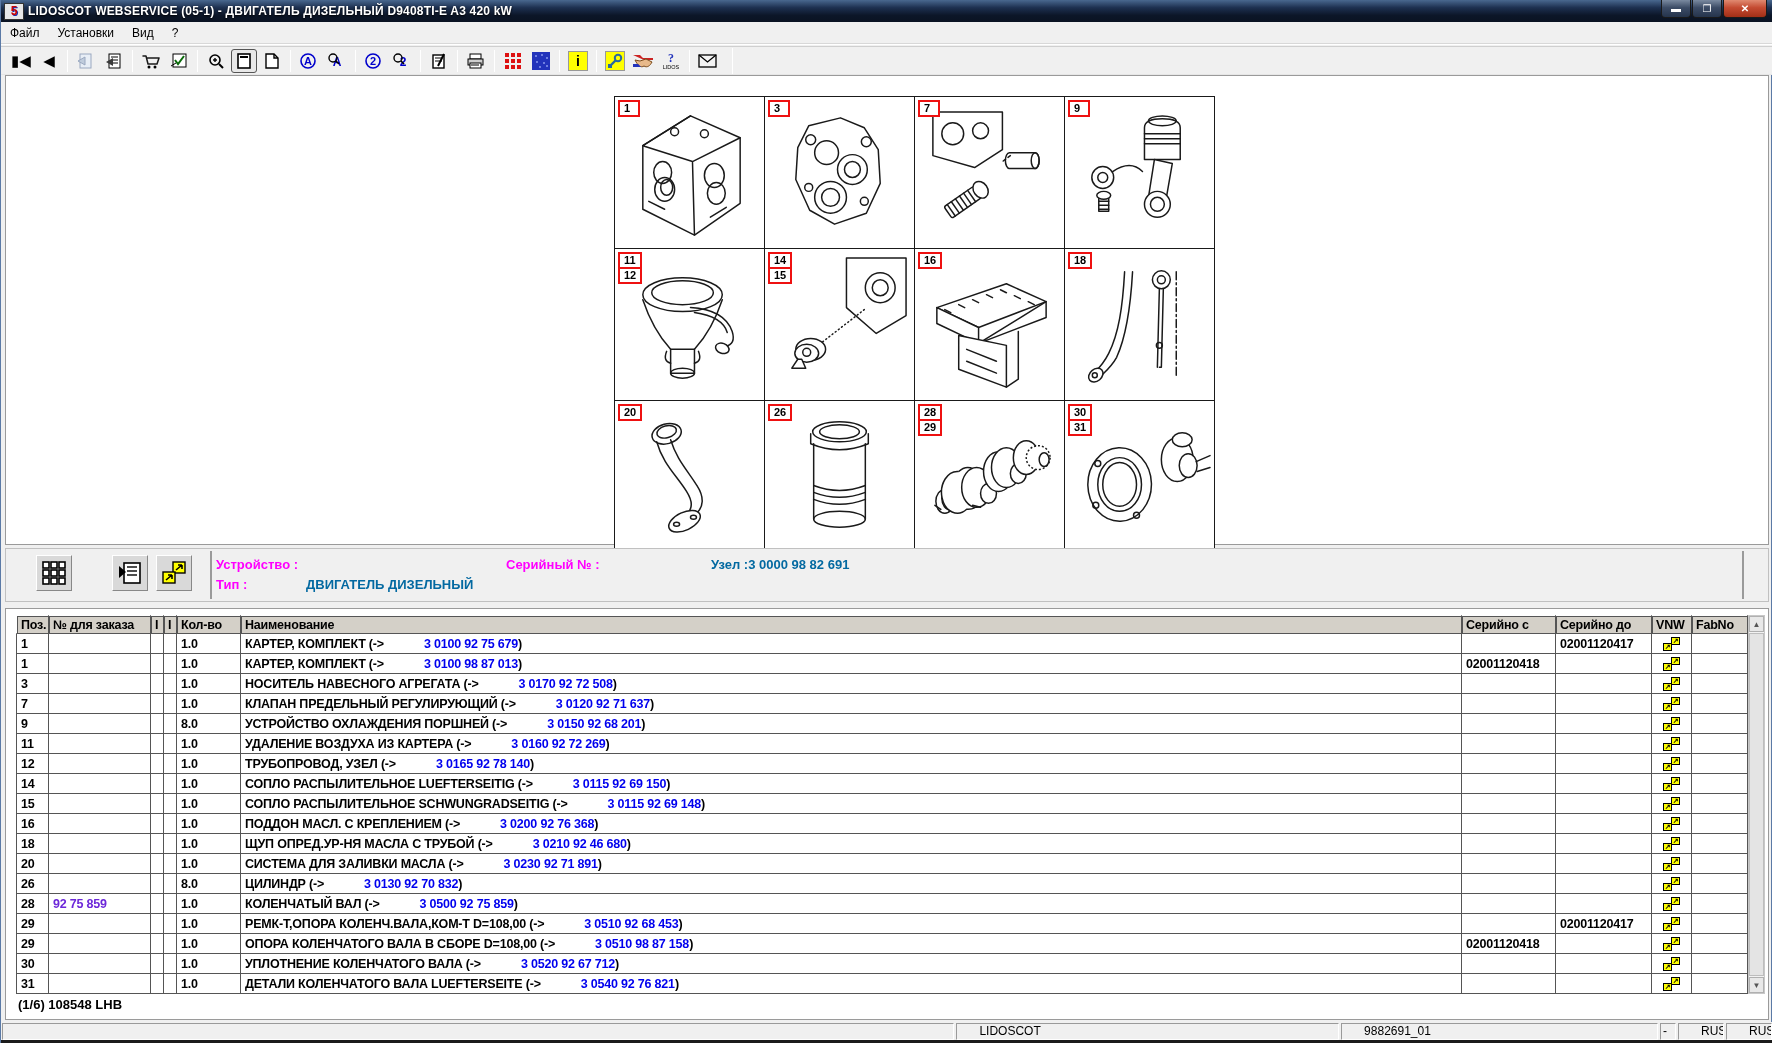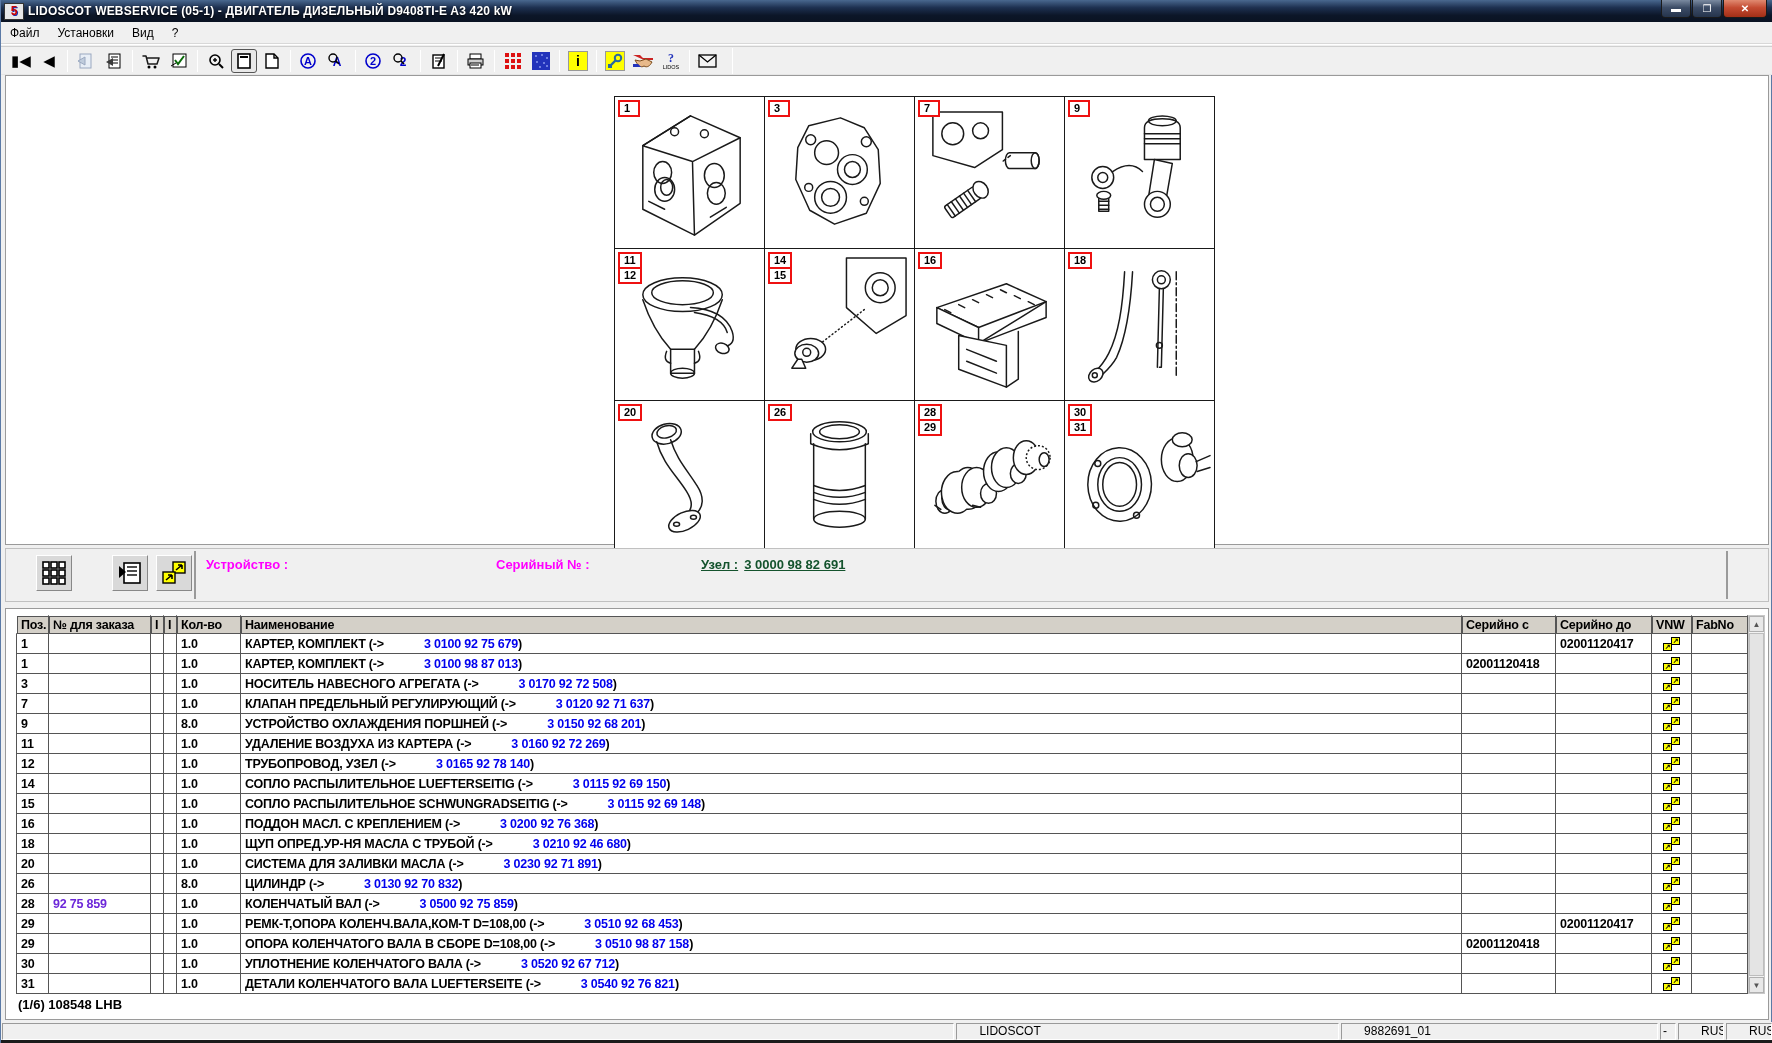--- a/index.html
+++ b/index.html
@@ -51,25 +51,25 @@
   .dlabel div + div { border-top:2px solid #ee1111; margin:0 -4px; padding:0 4px; }
   .dart { position:absolute; inset:0; }
   .dart svg { width:100%; height:100%; }
 
   
   .infoband { position:absolute; left:4px; top:548px; width:1764px; height:54px; background:#f0f0f0;
     border:1px solid #c0c0c0; }
   .info-icons { position:absolute; left:30px; top:6px; display:flex; align-items:center; gap:8px; }
   .ibtn { width:36px; height:36px; background:#d9d9d9; border:1px solid #888; border-top-color:#fff; border-left-color:#fff;
     display:flex; align-items:center; justify-content:center; cursor:default; }
-  .info-main { position:absolute; left:188px; top:2px; width:1534px; height:48px; background:#f0f0f0;
-    border-left:2px solid #9a9a9a; border-right:2px solid #9a9a9a; padding:3px 10px; font-size:13px; }
+  .info-main { position:absolute; left:204px; top:2px; width:1534px; height:48px; background:#f0f0f0;
+    border-left:2px solid #9a9a9a; border-right:2px solid #9a9a9a; padding:3px 4px; font-size:13px; }
   .info-row { display:flex; height:20px; align-items:center; }
   .lbl-magenta { color:#ff00ff; font-weight:bold; }
-  .lbl-black { color:#14532d; font-weight:bold;text-decoration:underline; }
+  .lbl-black { color:#0369a1; font-weight:bold; }
 
   
   .tablepanel { position:absolute; left:4px; top:608px; width:1764px; height:412px; background:#ffffff;
     border:1px solid #9a9a9a; }
   table.parts { border-collapse:collapse; table-layout:fixed; position:absolute; left:10px; top:6px; width:1731px;
     font-size:12.5px; font-weight:bold; letter-spacing:-0.2px;padding-left:16px; }
   table.parts col.c-pos{width:32px} col.c-order{width:102px} col.c-i1{width:13px} col.c-i2{width:13px}
   col.c-qty{width:64px} col.c-name{width:1221px} col.c-sfrom{width:94px} col.c-sto{width:96px}
   col.c-vnw{width:40px} col.c-fab{width:56px}
   table.parts th { background:#d4d0c8; border:1px solid #808080; border-top-color:#fff; border-left-color:#fff;
@@ -532,21 +532,25 @@
             <rect x="2" y="12" width="12" height="11" fill="#ffff00" stroke="#000" stroke-width="1.4"></rect>
             <path d="M5 20 L11 15 M11 15 H7 M11 15 V19" stroke="#000" stroke-width="1.6" fill="none"></path>
           </svg>
       </div>
     </div>
     <div class="info-main">
       <div class="info-row">
         <span class="lbl-magenta" style="width:290px">Устройство :</span>
         <span class="lbl-magenta" style="width:140px">Серийный № :</span>
         <span class="lbl-black" style="margin-left:65px">Узел :</span>
-        <span class="lbl-black" style="margin-left:6px">3 0000 98 82 691</span>
+        <span class="lbl-black" style="">3 0000 98 82 691</span>
+      </div>
+      <div class="info-row">
+        <span class="lbl-magenta" style="width:90px">Тип :</span>
+        <span class="lbl-black">ДВИГАТЕЛЬ ДИЗЕЛЬНЫЙ</span>
       </div>
     </div>
   </div>
 
   <div class="tablepanel">
     <table class="parts">
       <colgroup>
         <col class="c-pos">
           <col class="c-order">
           <col class="c-i1">

